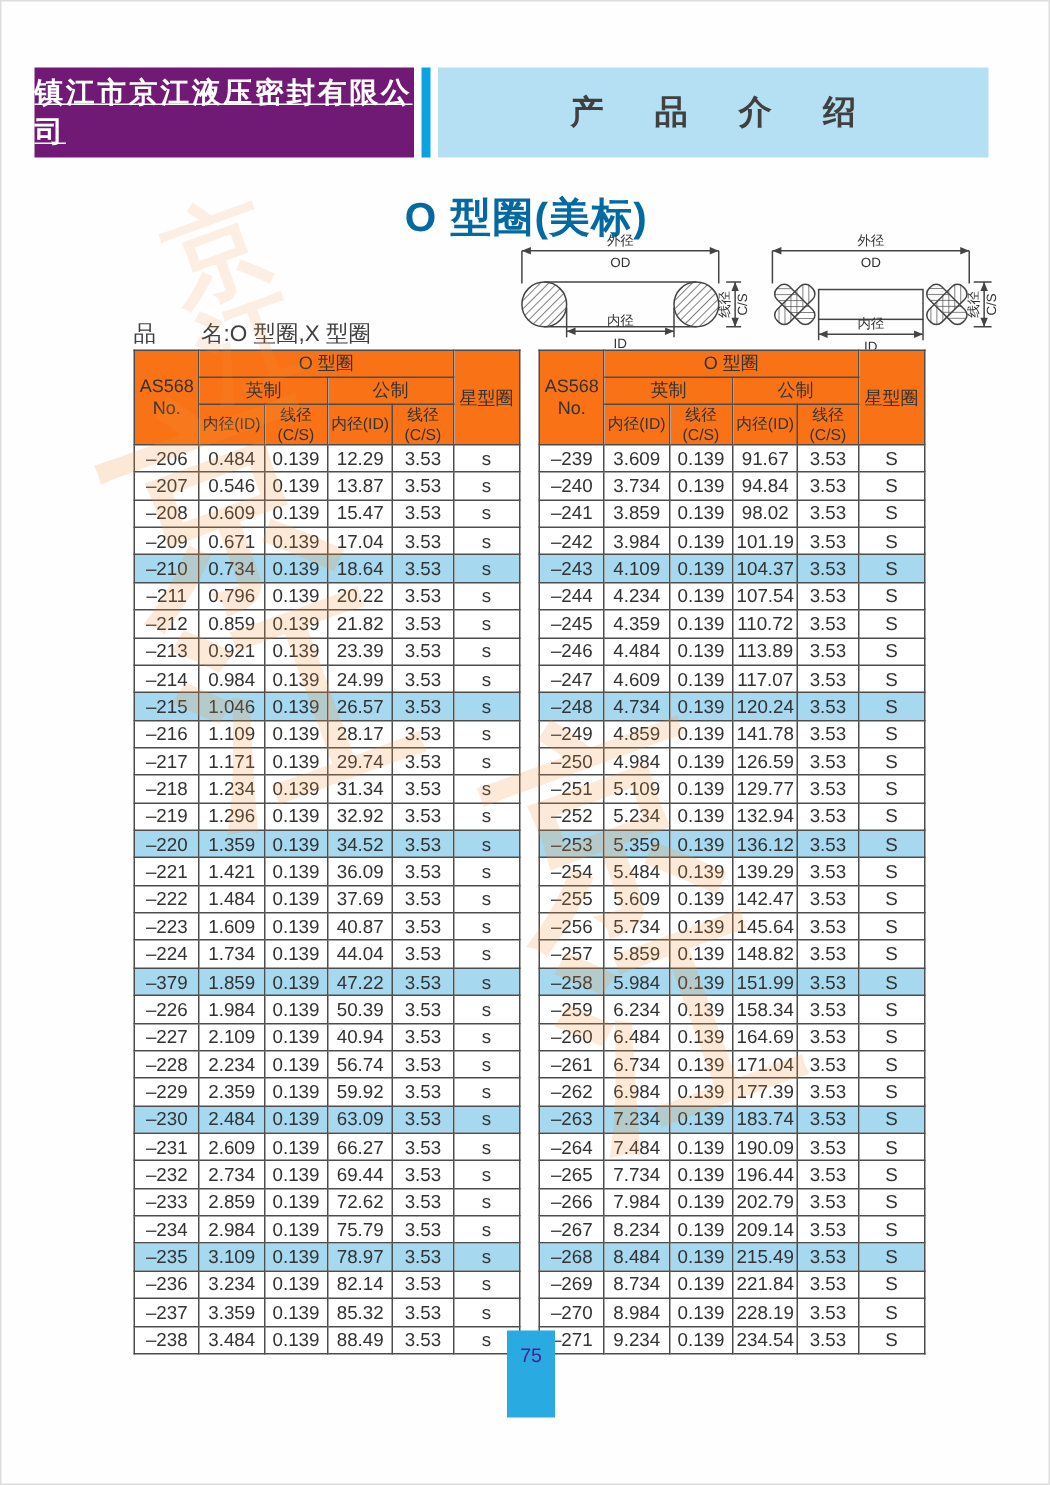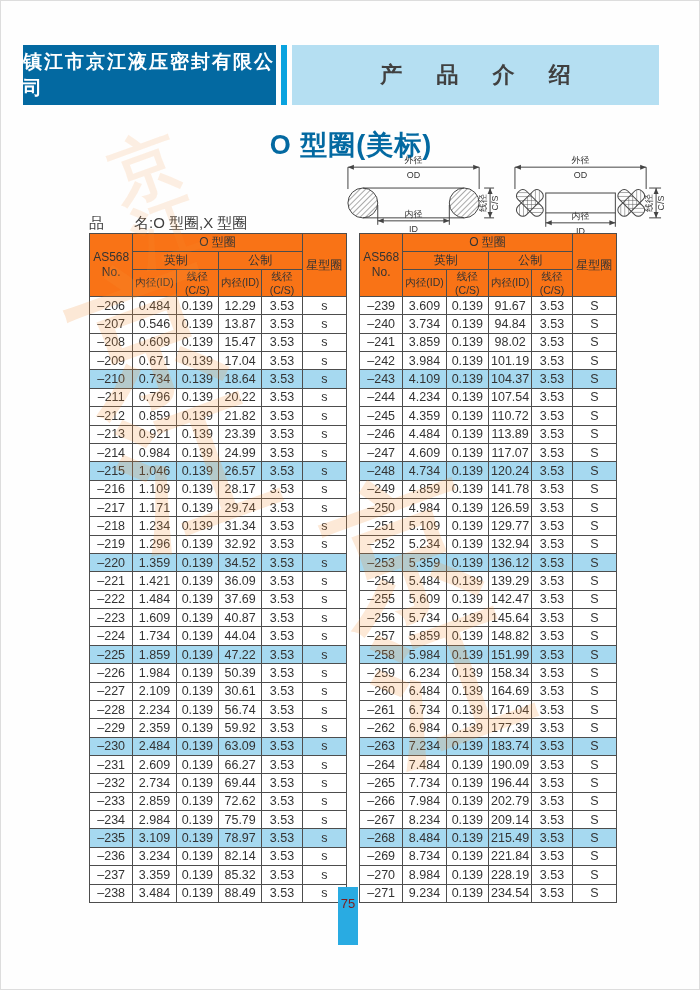--- a/index.html
+++ b/index.html
@@ -2,21 +2,21 @@
 <html><head>
 <meta charset="utf-8">
 <style>
   * { margin:0; padding:0; box-sizing:border-box; }
   html,body { width:700px; height:990px; }
   body { font-family:"Liberation Sans","DejaVu Sans",sans-serif; background:#f4f4f2; position:relative; overflow:hidden; }
   .page { position:absolute; left:0; top:0; width:700px; height:990px; background:#fefefe; border:1px solid #ddd; }
 
   
   .band { position:absolute; top:44px; height:60px; }
-  .band-left { left:22px; width:253px; background:#0369a1; color:#fff; display:flex; align-items:center; justify-content:center; font-weight:bold; font-size:19px; letter-spacing:2px; }
+  .band-left { left:22px; width:253px; background:#701a75; color:#fff; display:flex; align-items:center; justify-content:center; font-weight:bold; font-size:19px; letter-spacing:2px;text-decoration:underline; }
   .band-strip { left:280px; width:6px; background:#0aa3df; }
   .band-right { left:291px; width:367px; background:#b5dff2; color:#404040; display:flex; align-items:center; justify-content:center; font-weight:bold; font-size:22px; letter-spacing:14px; text-indent:14px; }
 
   .page-title { position:absolute; top:126px; left:0; width:700px; text-align:center; color:#0369a1; font-size:27px; font-weight:bold; letter-spacing:1px; }
 
   .info { position:absolute; left:88px; top:164px; font-size:15px; color:#3f3f3f; line-height:23px; white-space:pre; }
 
   
   .diagrams { position:absolute; left:336px; top:154px; width:334px; height:80px; display:flex; gap:2px; }
   .diagrams svg { display:block; }
@@ -29,21 +29,21 @@
   table.otable.tright { left:358px; }
   .otable th, .otable td { border:1px solid #4d4d4d; text-align:center; padding:0; font-weight:normal; overflow:hidden; }
   .otable thead th { background:#f97316; }
   .otable thead tr.h1 th { height:15px; font-size:12px; }
   .otable thead tr.h2 th { height:14px; font-size:12px; }
   .otable thead tr.h3 th { height:17px; font-size:10.5px; }
   .otable td { height:18.36px; }
   .otable tr.hl td { background:#a6d9f0; }
   .no-cell div { line-height:15px; font-size:12px; }
 
-  .pagenum { position:absolute; left:337px; top:886px; width:20px; height:58px; background:#29abe2; color:#7f1d1d; font-size:13px; text-align:center; padding-top:9px; }
+  .pagenum { position:absolute; left:337px; top:886px; width:32px; height:58px; background:#29abe2; color:#4c1d95; font-size:13px; text-align:center; padding-top:9px; }
 
   
   .wm { position:absolute; color:rgba(243,146,55,0.20); font-weight:bold; pointer-events:none; z-index:9; transform:rotate(-20deg); line-height:0.95; }
   .wm1 { left:95px;  top:255px; font-size:150px; width:170px; }
   .wm2 { left:350px; top:470px; font-size:150px; width:170px; }
   .wm3 { left:120px; top:130px; font-size:70px;  width:80px; opacity:0.7; }
 </style>
 </head>
 <body>
 
@@ -319,40 +319,40 @@
         </tr>
         <tr>
           <td>–224</td>
           <td>1.734</td>
           <td>0.139</td>
           <td>44.04</td>
           <td>3.53</td>
           <td>s</td>
         </tr>
         <tr class="hl">
-          <td>–225</td>
+          <td>–379</td>
           <td>1.859</td>
           <td>0.139</td>
           <td>47.22</td>
           <td>3.53</td>
           <td>s</td>
         </tr>
         <tr>
           <td>–226</td>
           <td>1.984</td>
           <td>0.139</td>
           <td>50.39</td>
           <td>3.53</td>
           <td>s</td>
         </tr>
         <tr>
           <td>–227</td>
           <td>2.109</td>
           <td>0.139</td>
-          <td>30.61</td>
+          <td>40.94</td>
           <td>3.53</td>
           <td>s</td>
         </tr>
         <tr>
           <td>–228</td>
           <td>2.234</td>
           <td>0.139</td>
           <td>56.74</td>
           <td>3.53</td>
           <td>s</td>

